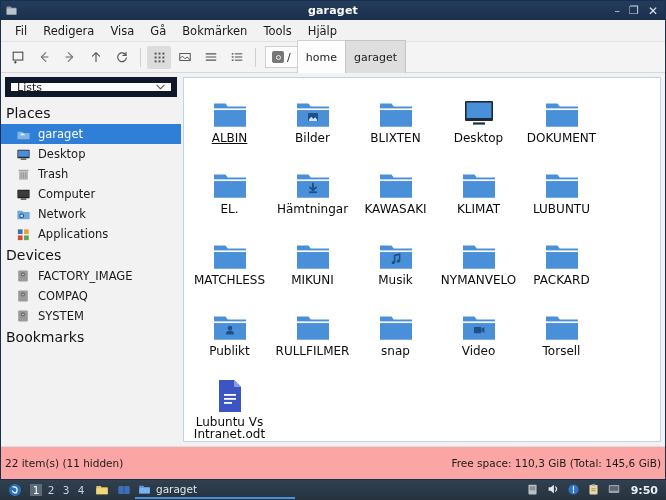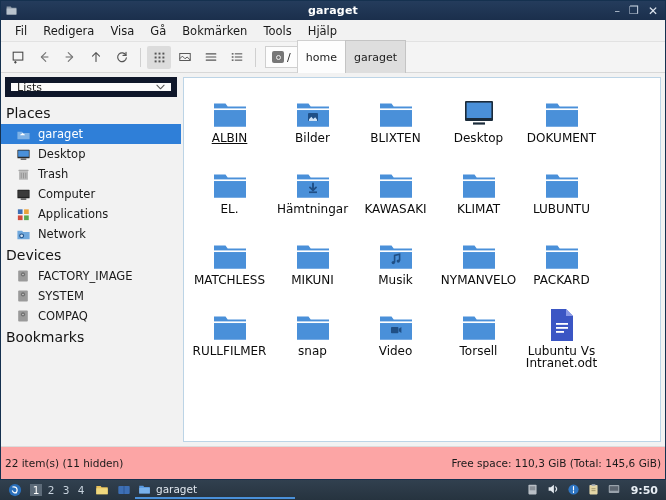--- a/index.html
+++ b/index.html
@@ -311,40 +311,40 @@
                 <rect x="2.4" y="3.9" width="11.2" height="6.6" fill="#3a3a3a"></rect>
                 <rect x="5" y="12.3" width="6" height="1.2" fill="#222"></rect>
               </svg>
             </span>
             <span>Computer</span>
           </div>
 
           <div class="row">
             <span class="ico">
               <svg width="15" height="15" viewBox="0 0 16 16">
+                <path d="M1.5 4h5l1 1.3H14.5V13h-13z" fill="#6fa8dd"></path>
+                <circle cx="6" cy="9.4" r="2.6" fill="#1f4f86"></circle>
+                <circle cx="6" cy="9.4" r="1.5" fill="#cfe2f5"></circle>
+              </svg>
+            </span>
+            <span>Network</span>
+          </div>
+
+          <div class="row">
+            <span class="ico">
+              <svg width="15" height="15" viewBox="0 0 16 16">
                 <rect x="2" y="2.5" width="5" height="5" fill="#3d6fb5"></rect>
                 <rect x="8.6" y="2.5" width="5" height="5" fill="#e8a23a"></rect>
                 <rect x="2" y="9" width="5" height="5" fill="#d14b3c"></rect>
                 <rect x="8.6" y="9" width="5" height="5" fill="#5aa84f"></rect>
               </svg>
             </span>
             <span>Applications</span>
           </div>
 
-          <div class="row">
-            <span class="ico">
-              <svg width="15" height="15" viewBox="0 0 16 16">
-                <path d="M1.5 4h5l1 1.3H14.5V13h-13z" fill="#6fa8dd"></path>
-                <circle cx="6" cy="9.4" r="2.6" fill="#1f4f86"></circle>
-                <circle cx="6" cy="9.4" r="1.5" fill="#cfe2f5"></circle>
-              </svg>
-            </span>
-            <span>Network</span>
-          </div>
-
           <div class="grp">Devices</div>
 
           <div class="row">
             <span class="ico">
               <svg width="14" height="14" viewBox="0 0 16 16">
                 <rect x="2.5" y="1.8" width="11" height="12.4" rx="1" fill="#9a9a9a"></rect>
                 <circle cx="8" cy="6.2" r="2.4" fill="#6f6f6f"></circle>
                 <circle cx="8" cy="6.2" r="0.9" fill="#d6d6d6"></circle>
               </svg>
             </span>
@@ -352,32 +352,32 @@
           </div>
 
           <div class="row">
             <span class="ico">
               <svg width="14" height="14" viewBox="0 0 16 16">
                 <rect x="2.5" y="1.8" width="11" height="12.4" rx="1" fill="#9a9a9a"></rect>
                 <circle cx="8" cy="6.2" r="2.4" fill="#6f6f6f"></circle>
                 <circle cx="8" cy="6.2" r="0.9" fill="#d6d6d6"></circle>
               </svg>
             </span>
-            <span>SYSTEM</span>
+            <span>COMPAQ</span>
           </div>
 
           <div class="row">
             <span class="ico">
               <svg width="14" height="14" viewBox="0 0 16 16">
                 <rect x="2.5" y="1.8" width="11" height="12.4" rx="1" fill="#9a9a9a"></rect>
                 <circle cx="8" cy="6.2" r="2.4" fill="#6f6f6f"></circle>
                 <circle cx="8" cy="6.2" r="0.9" fill="#d6d6d6"></circle>
               </svg>
             </span>
-            <span>COMPAQ</span>
+            <span>SYSTEM</span>
           </div>
 
           <div class="grp">Bookmarks</div>
         </div>
       </div>
 
       <div class="viewwrap">
         <div class="view">
           <div class="grid" id="file-grid">
               <div class="item hovered">
@@ -535,20 +535,34 @@
               </div>
               <div class="item">
                 <div class="iw">
                   <svg width="34" height="28" viewBox="0 0 34 28">
                     <path d="M1 2.5h11.5l2.2 3H33v20H1z" fill="#4a90d9"></path>
                     <rect x="1" y="7.4" width="32" height="1.8" fill="#ffffff"></rect>
                     <rect x="1" y="9.2" width="32" height="16.3" fill="#4a90d9"></rect>
                   </svg>
                 </div>
                 <div class="lbl">PACKARD</div>
+              </div>
+              <div class="item">
+                <div class="iw">
+                  <svg width="34" height="28" viewBox="0 0 34 28">
+                    <path d="M1 2.5h11.5l2.2 3H33v20H1z" fill="#4a90d9"></path>
+                    <rect x="1" y="7.4" width="32" height="1.8" fill="#ffffff"></rect>
+                    <rect x="1" y="9.2" width="32" height="16.3" fill="#4a90d9"></rect>
+                    <g transform="translate(17,16)">
+                      <circle cx="0" cy="-2" r="2.3" fill="#1f4f86"></circle>
+                      <path d="M-4.2 4.6c0-2.6 1.9-4 4.2-4s4.2 1.4 4.2 4z" fill="#1f4f86"></path>
+                    </g>
+                  </svg>
+                </div>
+                <div class="lbl">Publikt</div>
               </div>
               <div class="item">
                 <div class="iw">
                   <svg width="34" height="28" viewBox="0 0 34 28">
                     <path d="M1 2.5h11.5l2.2 3H33v20H1z" fill="#4a90d9"></path>
                     <rect x="1" y="7.4" width="32" height="1.8" fill="#ffffff"></rect>
                     <rect x="1" y="9.2" width="32" height="16.3" fill="#4a90d9"></rect>
                   </svg>
                 </div>
                 <div class="lbl">RULLFILMER</div>

